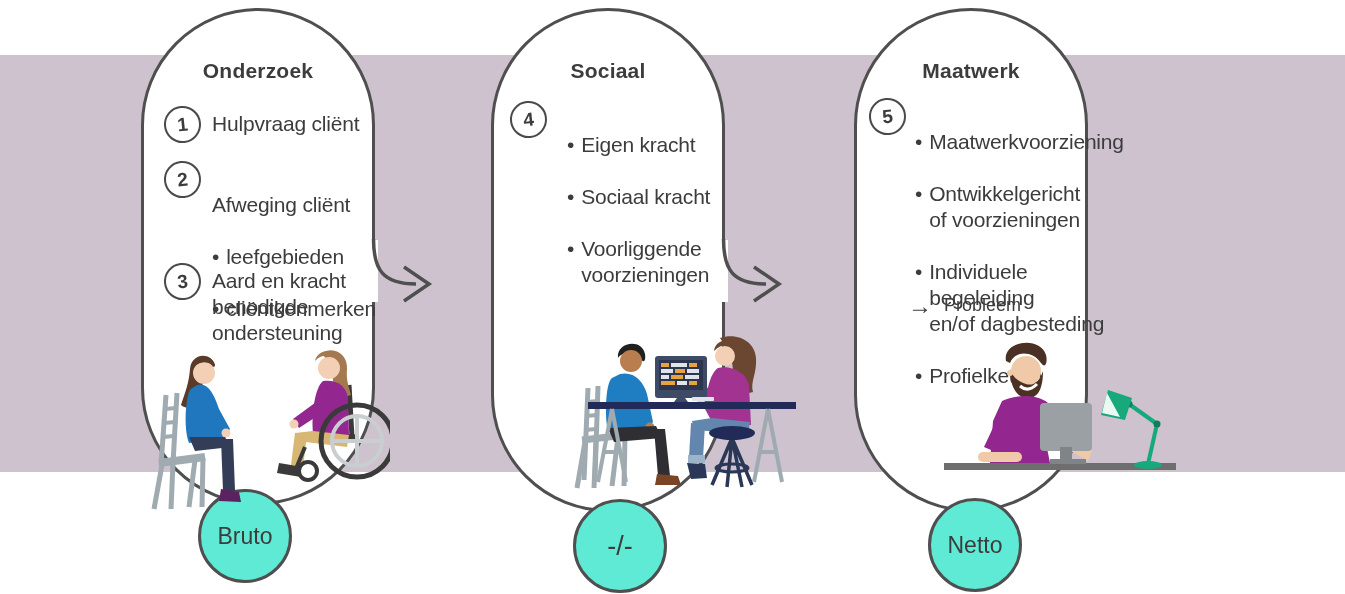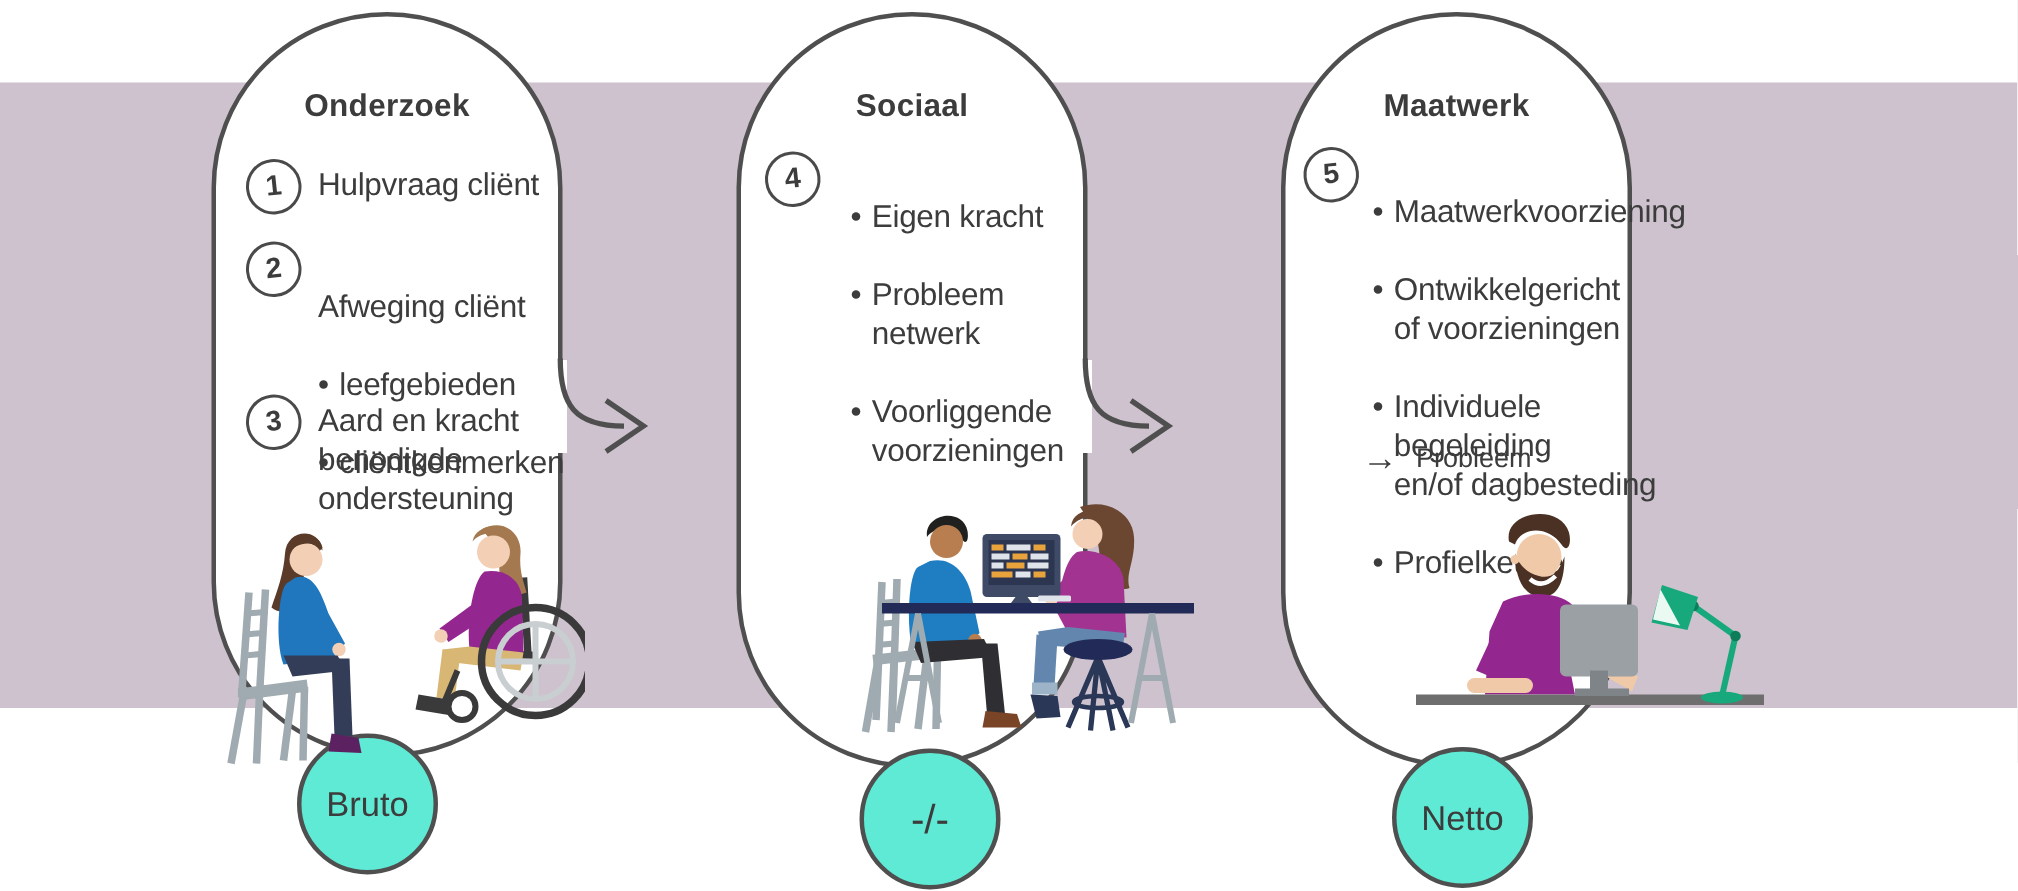--- a/index.html
+++ b/index.html
@@ -84,21 +84,21 @@
     <div class="pill-title">Sociaal</div>
     <div class="step s4">
       <span class="stepnum">4</span>
       <div class="steptext">
         <div class="brow">
           <span>•</span>
           <span class="bl">Eigen kracht</span>
         </div>
         <div class="brow">
           <span>•</span>
-          <span class="bl">Probleem netwerk</span>
+          <span class="bl">Sociaal kracht</span>
         </div>
         <div class="brow">
           <span>•</span>
           <span class="bl">Voorliggende
 voorzieningen</span>
         </div>
       </div>
     </div>
   </div>
 

